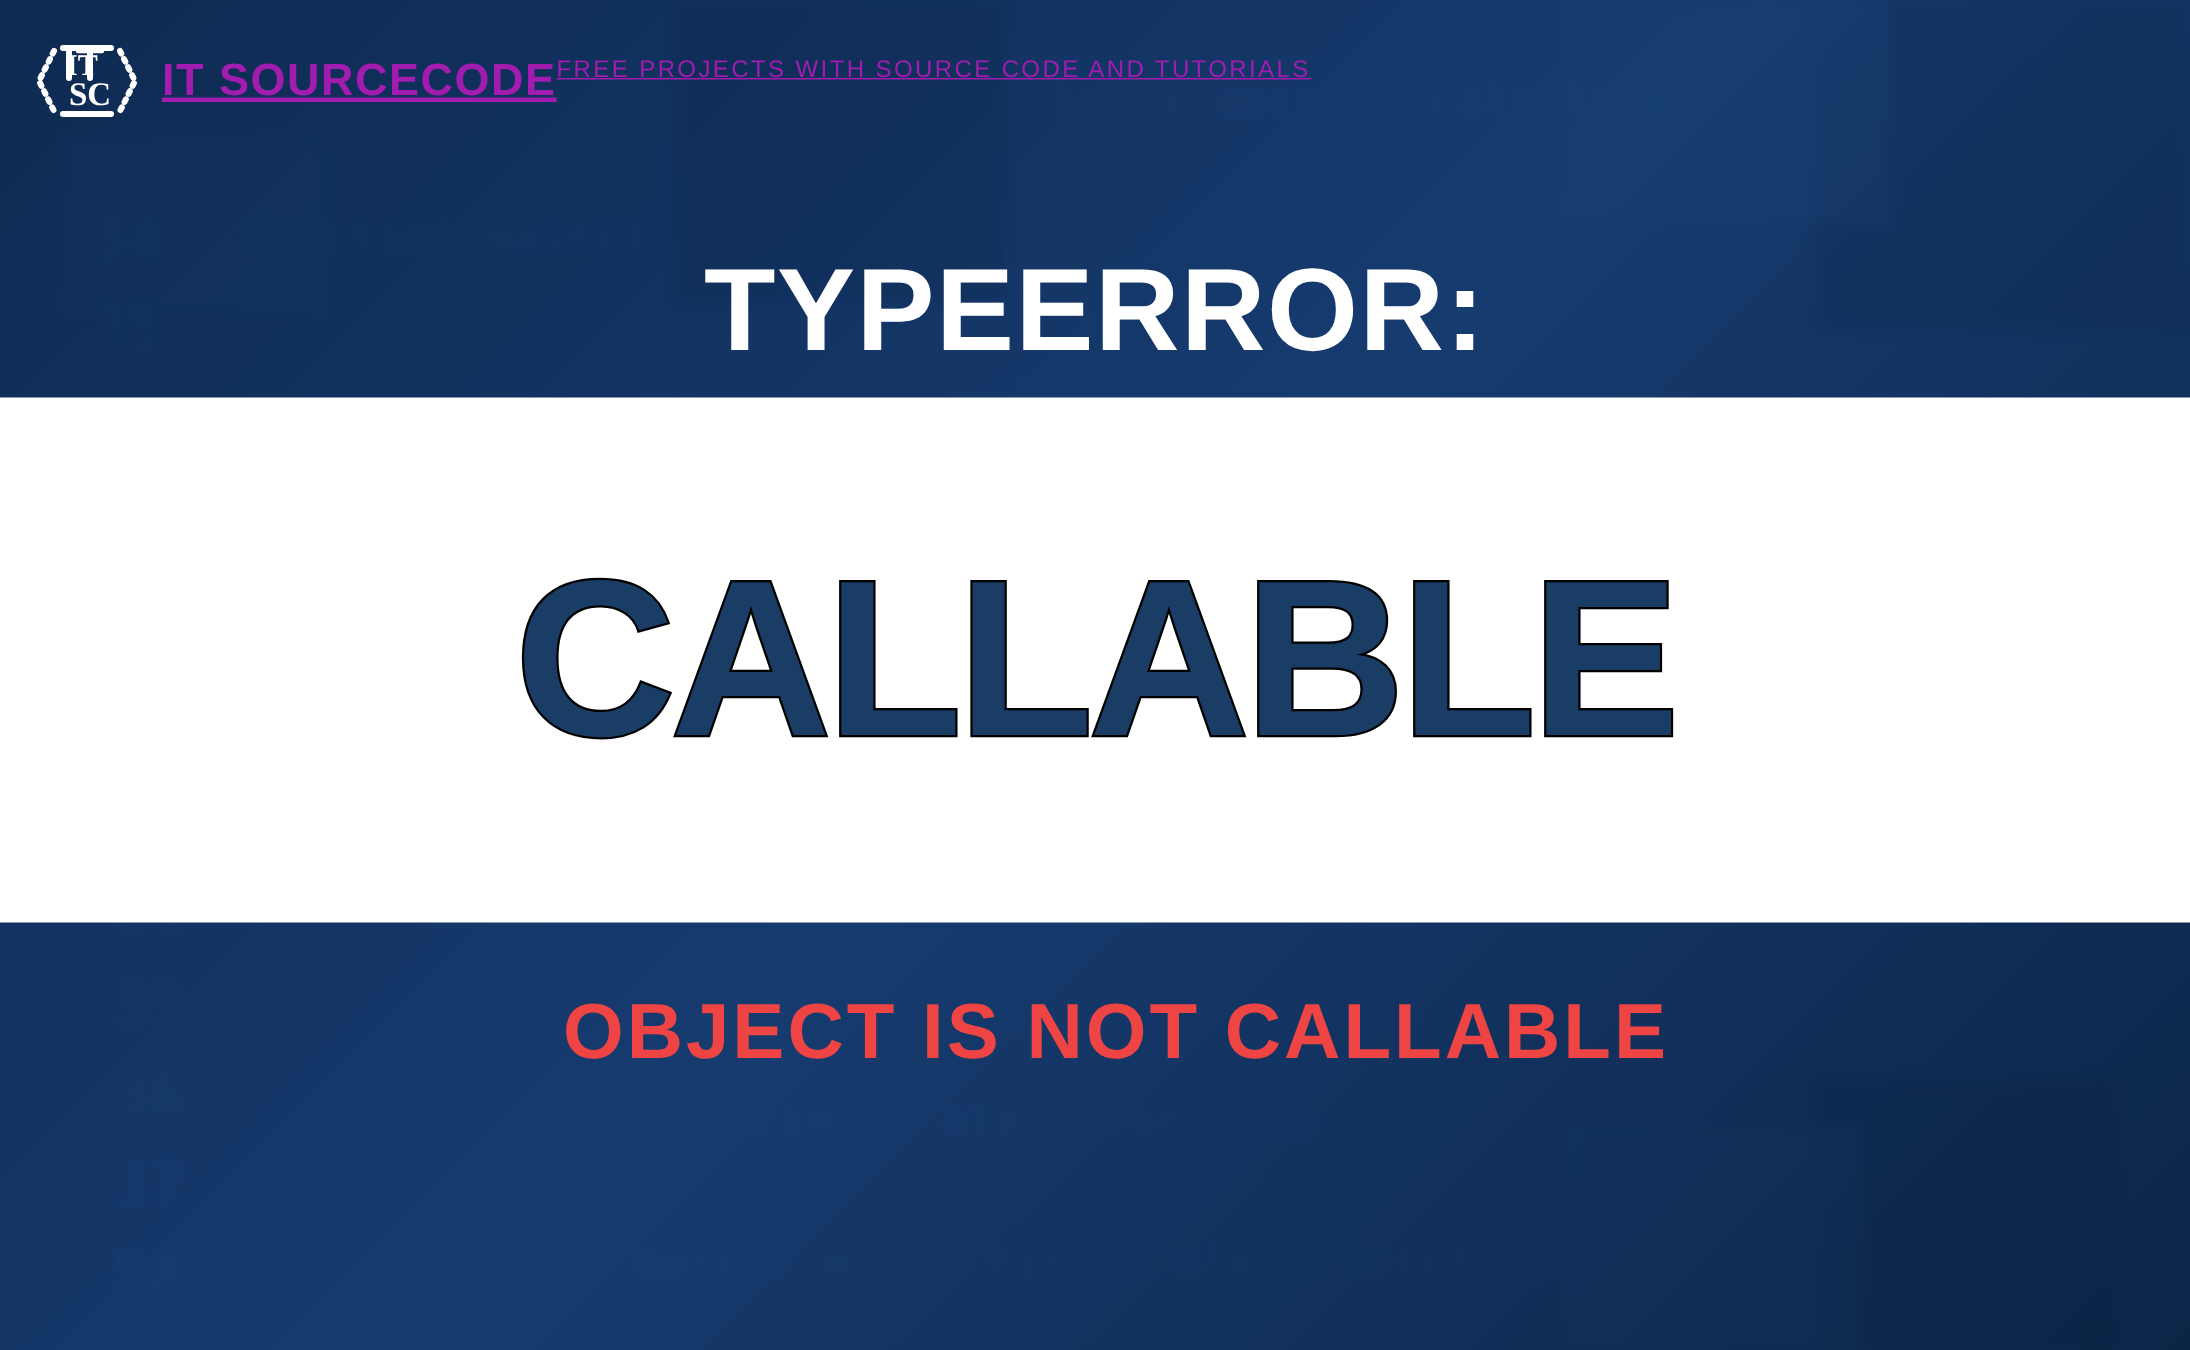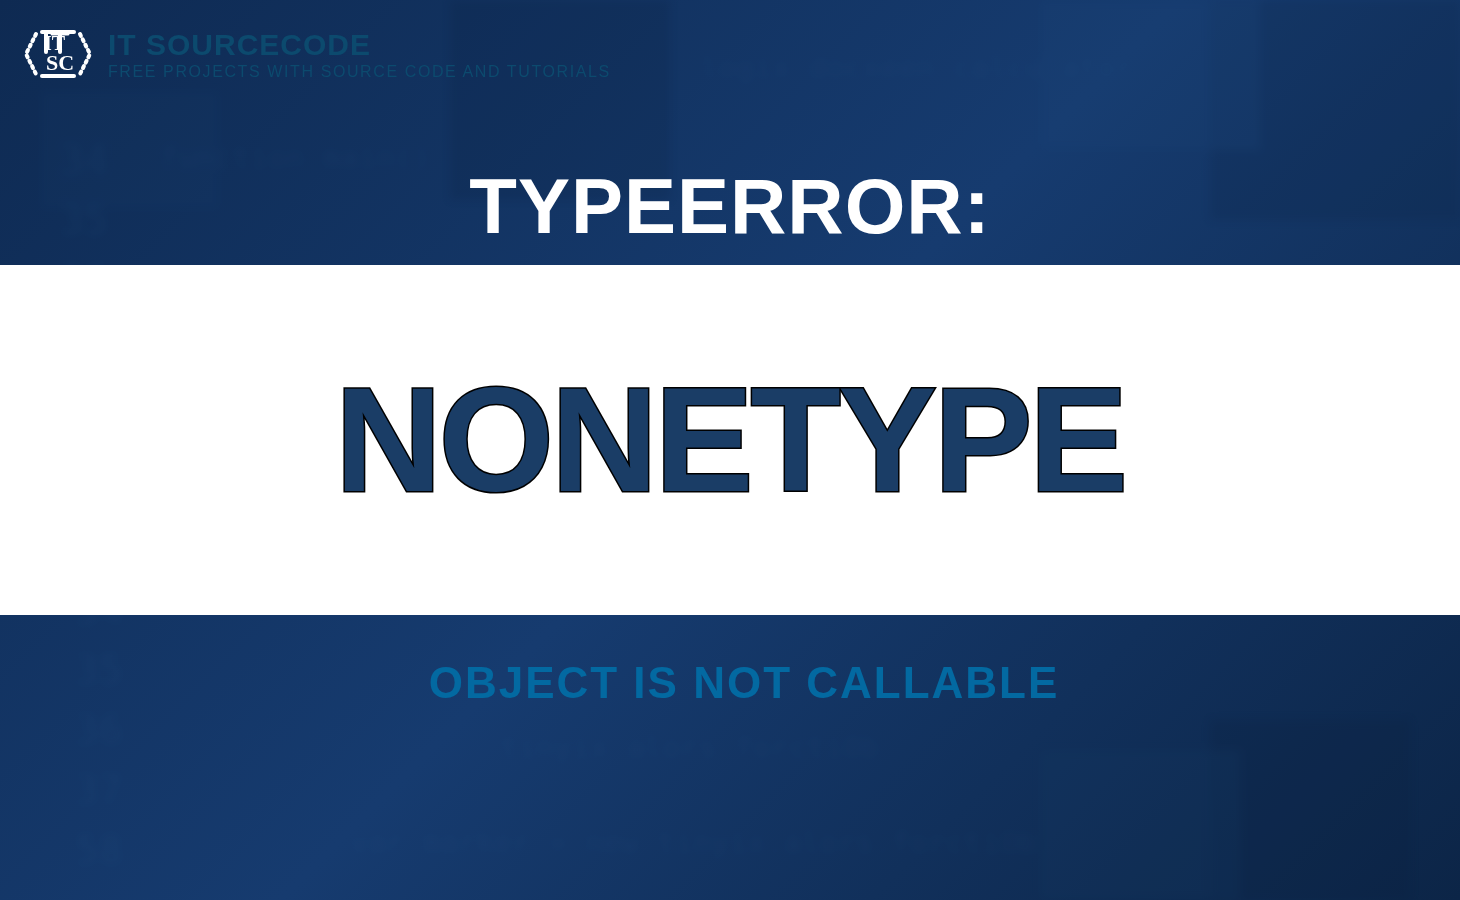--- a/index.html
+++ b/index.html
@@ -87,22 +87,23 @@
       justify-content: flex-start;
     }
 
     .logo-graphic svg {
       width: 100%;
       height: 100%;
     }
 
     .logo-text {
       display: flex;
-      flex-direction: column;
-      color: #0c4a6e;
+      flex-direction: row;
+      color: #a21caf;
+      text-decoration: underline;
     }
 
     .logo-title {
       font-size: 30px;
       font-weight: 800;
       letter-spacing: 1px;
       font-family: 'Arial Black', Arial, sans-serif;
     }
 
     .logo-subtitle {
@@ -148,22 +149,22 @@
       -webkit-text-stroke: 3px #000000;
       paint-order: stroke fill;
     }
 
     .heading-bottom {
       position: absolute;
       top: 658px;
       left: 0;
       right: 0;
       text-align: center;
-      color: #0369a1;
-      font-size: 44px;
+      color: #ef4444;
+      font-size: 52px;
       font-weight: 700;
       letter-spacing: 2px;
       font-family: 'Segoe UI', Arial, sans-serif;
       padding-left: 28px;
     }
   </style>
 </head>
 <body>
 
 <div class="background-pattern">
@@ -205,18 +206,18 @@
     </div>
     <div class="logo-text">
       <div class="logo-title">IT SOURCECODE</div>
       <div class="logo-subtitle">FREE PROJECTS WITH SOURCE CODE AND TUTORIALS</div>
     </div>
   </div>
 
   <div class="heading-top">TYPEERROR:</div>
 
   <div class="white-banner">
-    <div class="main-text">NONETYPE</div>
+    <div class="main-text">CALLABLE</div>
   </div>
 
   <div class="heading-bottom">OBJECT IS NOT CALLABLE</div>
 
 </div>
 
 </body></html>

